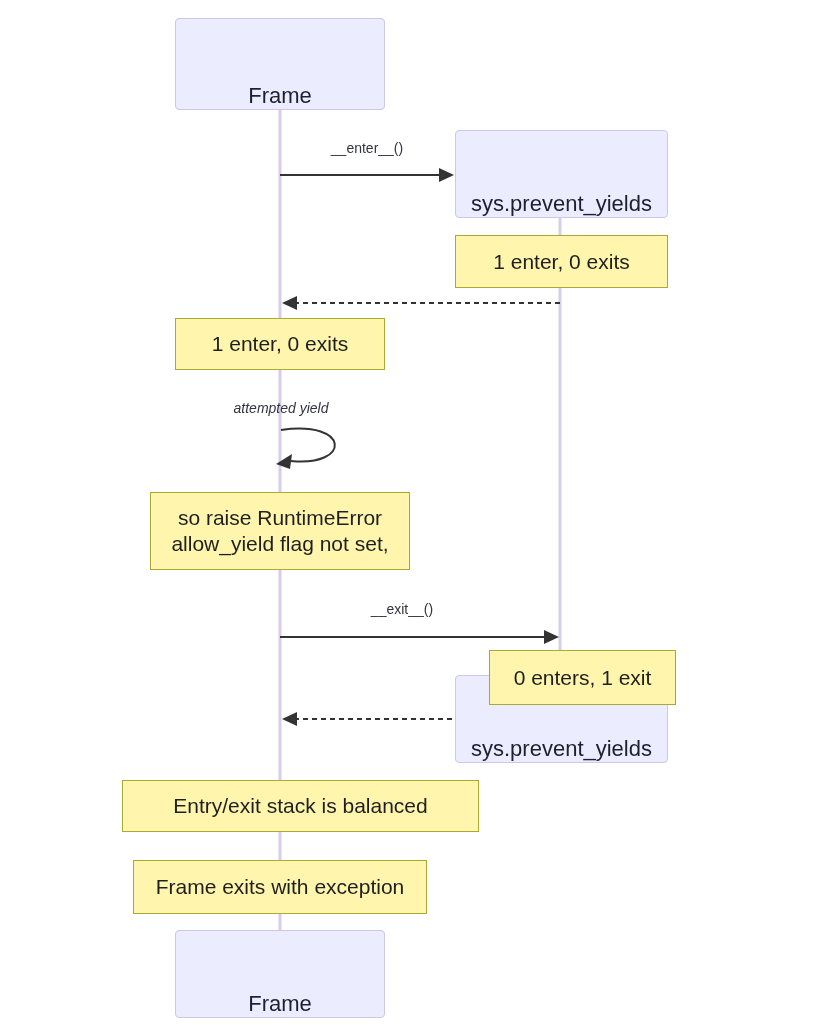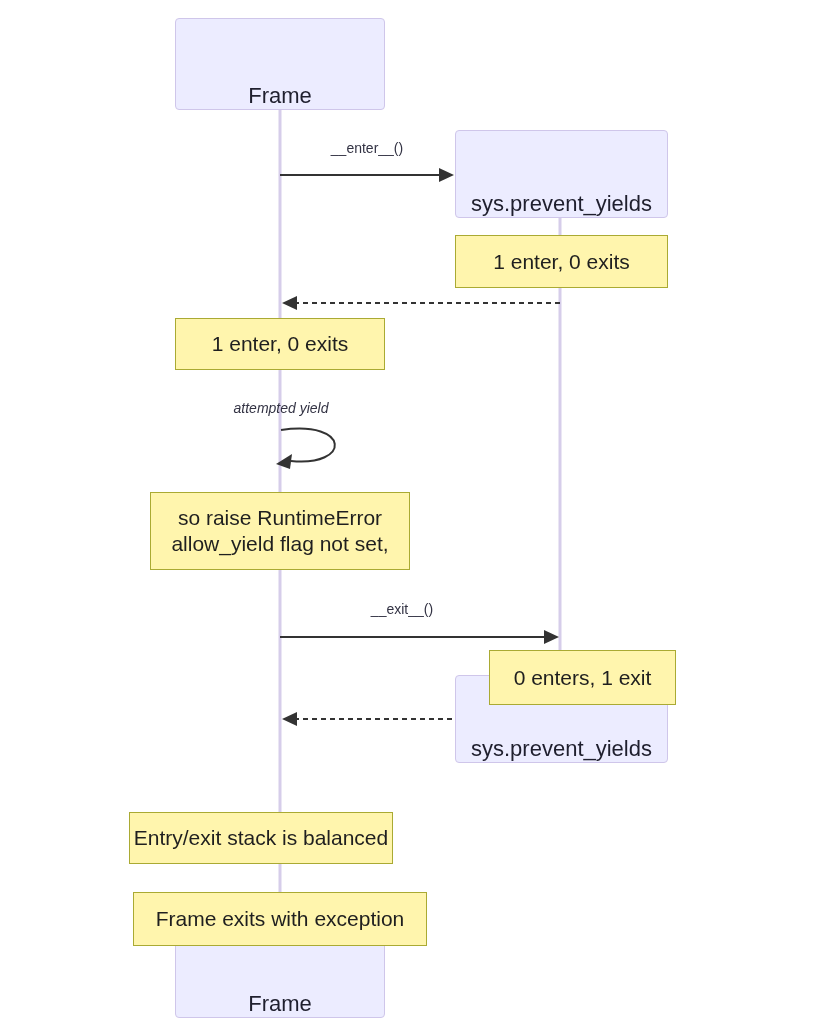--- a/index.html
+++ b/index.html
@@ -56,22 +56,22 @@
   }
   #actor-frame-top    { left: 175px; top: 18px;  width: 210px; height: 92px; }
   #actor-sys          { left: 455px; top: 130px; width: 213px; height: 88px; }
   #actor-sys-end      { left: 455px; top: 675px; width: 213px; height: 88px; z-index: 2; }
   #actor-frame-bottom { left: 175px; top: 930px; width: 210px; height: 88px; }
 
   #note-right-1 { left: 455px; top: 235px; width: 213px; height: 53px; }
   #note-left-1  { left: 175px; top: 318px; width: 210px; height: 52px; }
   #note-allow   { left: 150px; top: 492px; width: 260px; height: 78px; }
   #note-right-2 { left: 477px; top: 650px; width: 187px; height: 55px; margin-left: 12px; }
-  #note-balance { left: 129px; top: 780px; width: 264px; height: 52px; margin-top: 32px; }
-  #note-except  { left: 133px; top: 892px; width: 294px; height: 54px; }
+  #note-balance { left: 122px; top: 780px; width: 357px; height: 52px; }
+  #note-except  { left: 133px; top: 860px; width: 294px; height: 54px; }
 
   #label-enter { left: 367px; top: 140px; }
   #label-yield { left: 281px; top: 400px; font-style: italic; }
   #label-exit  { left: 402px; top: 601px; }
 </style>
 </head>
 <body>
 
 <div id="canvas">
 

